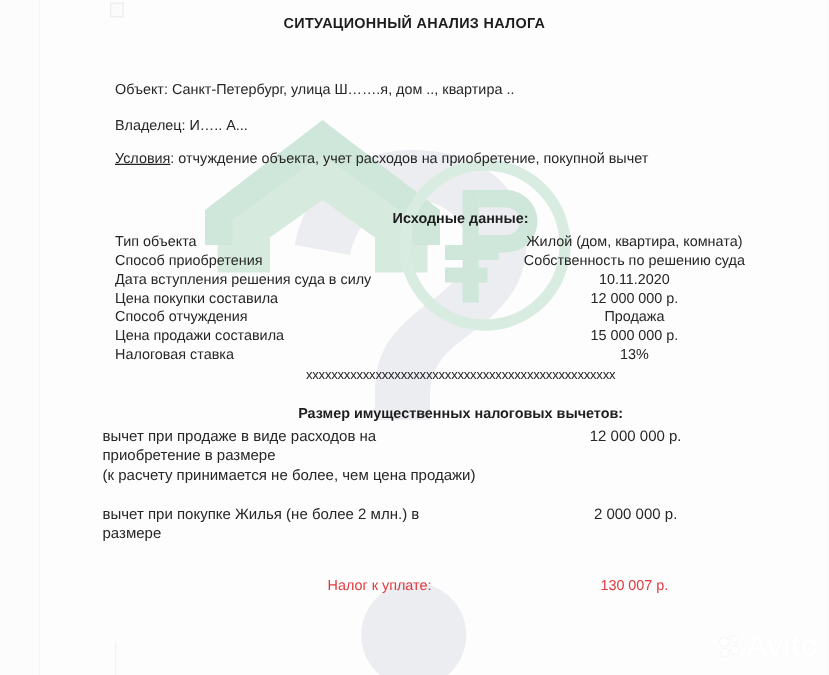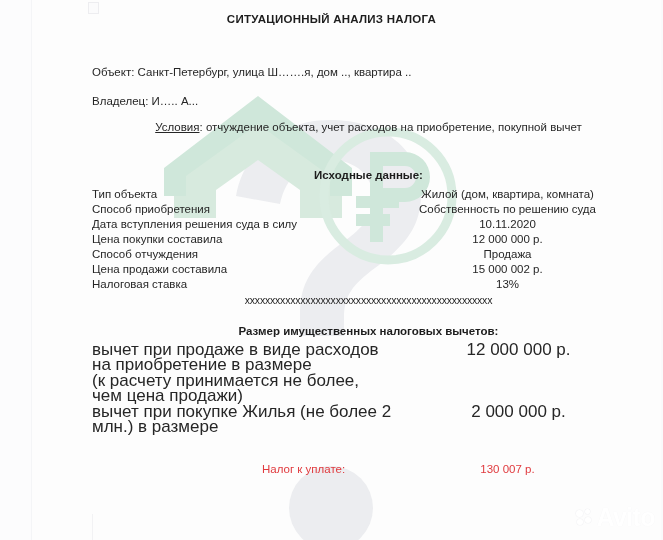--- a/index.html
+++ b/index.html
@@ -118,21 +118,21 @@
   .intro {
     position: absolute;
     left: 92px;
     right: 18px;
     font-size: 11.5px;
     color: #262626;
     line-height: 1.25;
   }
   .intro.r1 { top: 65px; }
   .intro.r2 { top: 94px; }
-  .intro.r3 { top: 120px; text-align: center; }
+  .intro.r3 { top: 120px; }
   .u { text-decoration: underline; }
 
   .section-head {
     position: absolute;
     left: 92px;
     right: 18px;
     text-align: center;
     font-size: 11.5px;
     font-weight: bold;
     color: #1d1d1d;
@@ -160,24 +160,24 @@
     text-align: center;
   }
   .kv .v.formula {
     letter-spacing: -0.2px;
     font-size: 10.5px;
   }
 
   
   .ded {
     position: absolute;
-    left: 92px;
+    left: 82px;
     width: 553px;
     display: flex;
-    font-size: 17px;
+    font-size: 12px;
     line-height: 15.4px;
     color: #262626;
   }
   .ded .k {
     width: 300px;
     flex: 0 0 300px;
   }
   .ded .v {
     flex: 1 1 auto;
     text-align: center;
@@ -283,21 +283,21 @@
     <div class="kv" style="top:232px">
       <span class="k">Цена покупки составила</span>
       <span class="v">12 000 000 р.</span>
     </div>
     <div class="kv" style="top:247px">
       <span class="k">Способ отчуждения</span>
       <span class="v">Продажа</span>
     </div>
     <div class="kv" style="top:262px">
       <span class="k">Цена продажи составила</span>
-      <span class="v">15 000 002 р.</span>
+      <span class="v">15 000 000 р.</span>
     </div>
     <div class="kv" style="top:277px">
       <span class="k">Налоговая ставка</span>
       <span class="v">13%</span>
     </div>
     <div class="kv" style="top:293px">
       <span class="v formula">xxxxxxxxxxxxxxxxxxxxxxxxxxxxxxxxxxxxxxxxxxxxxxxxx</span>
     </div>
 
     <div class="section-head sh2">Размер имущественных налоговых вычетов:</div>

